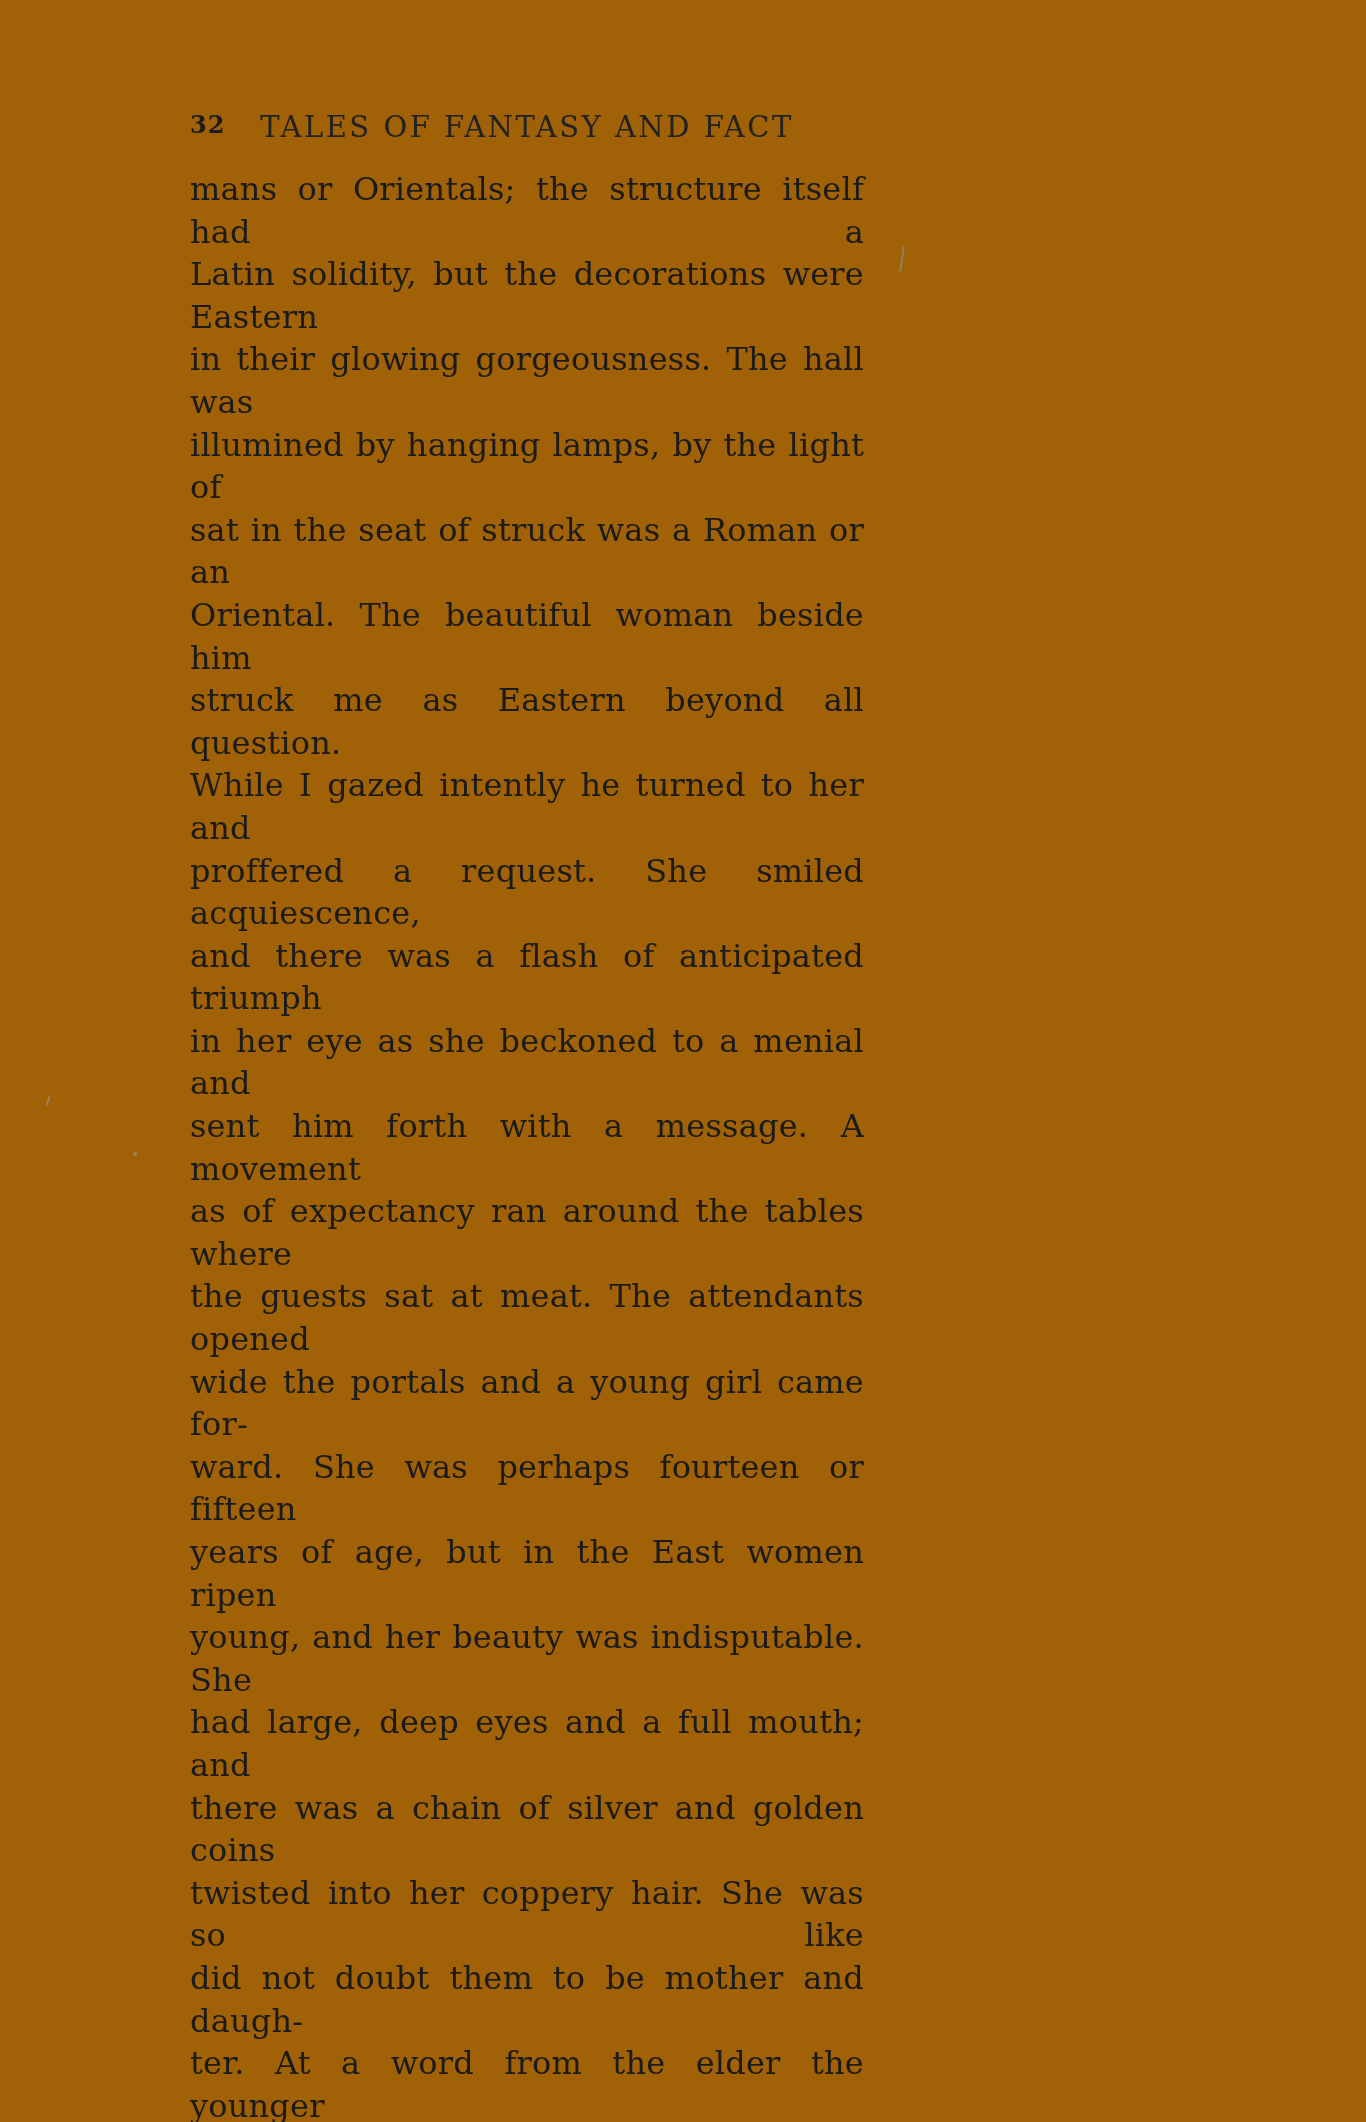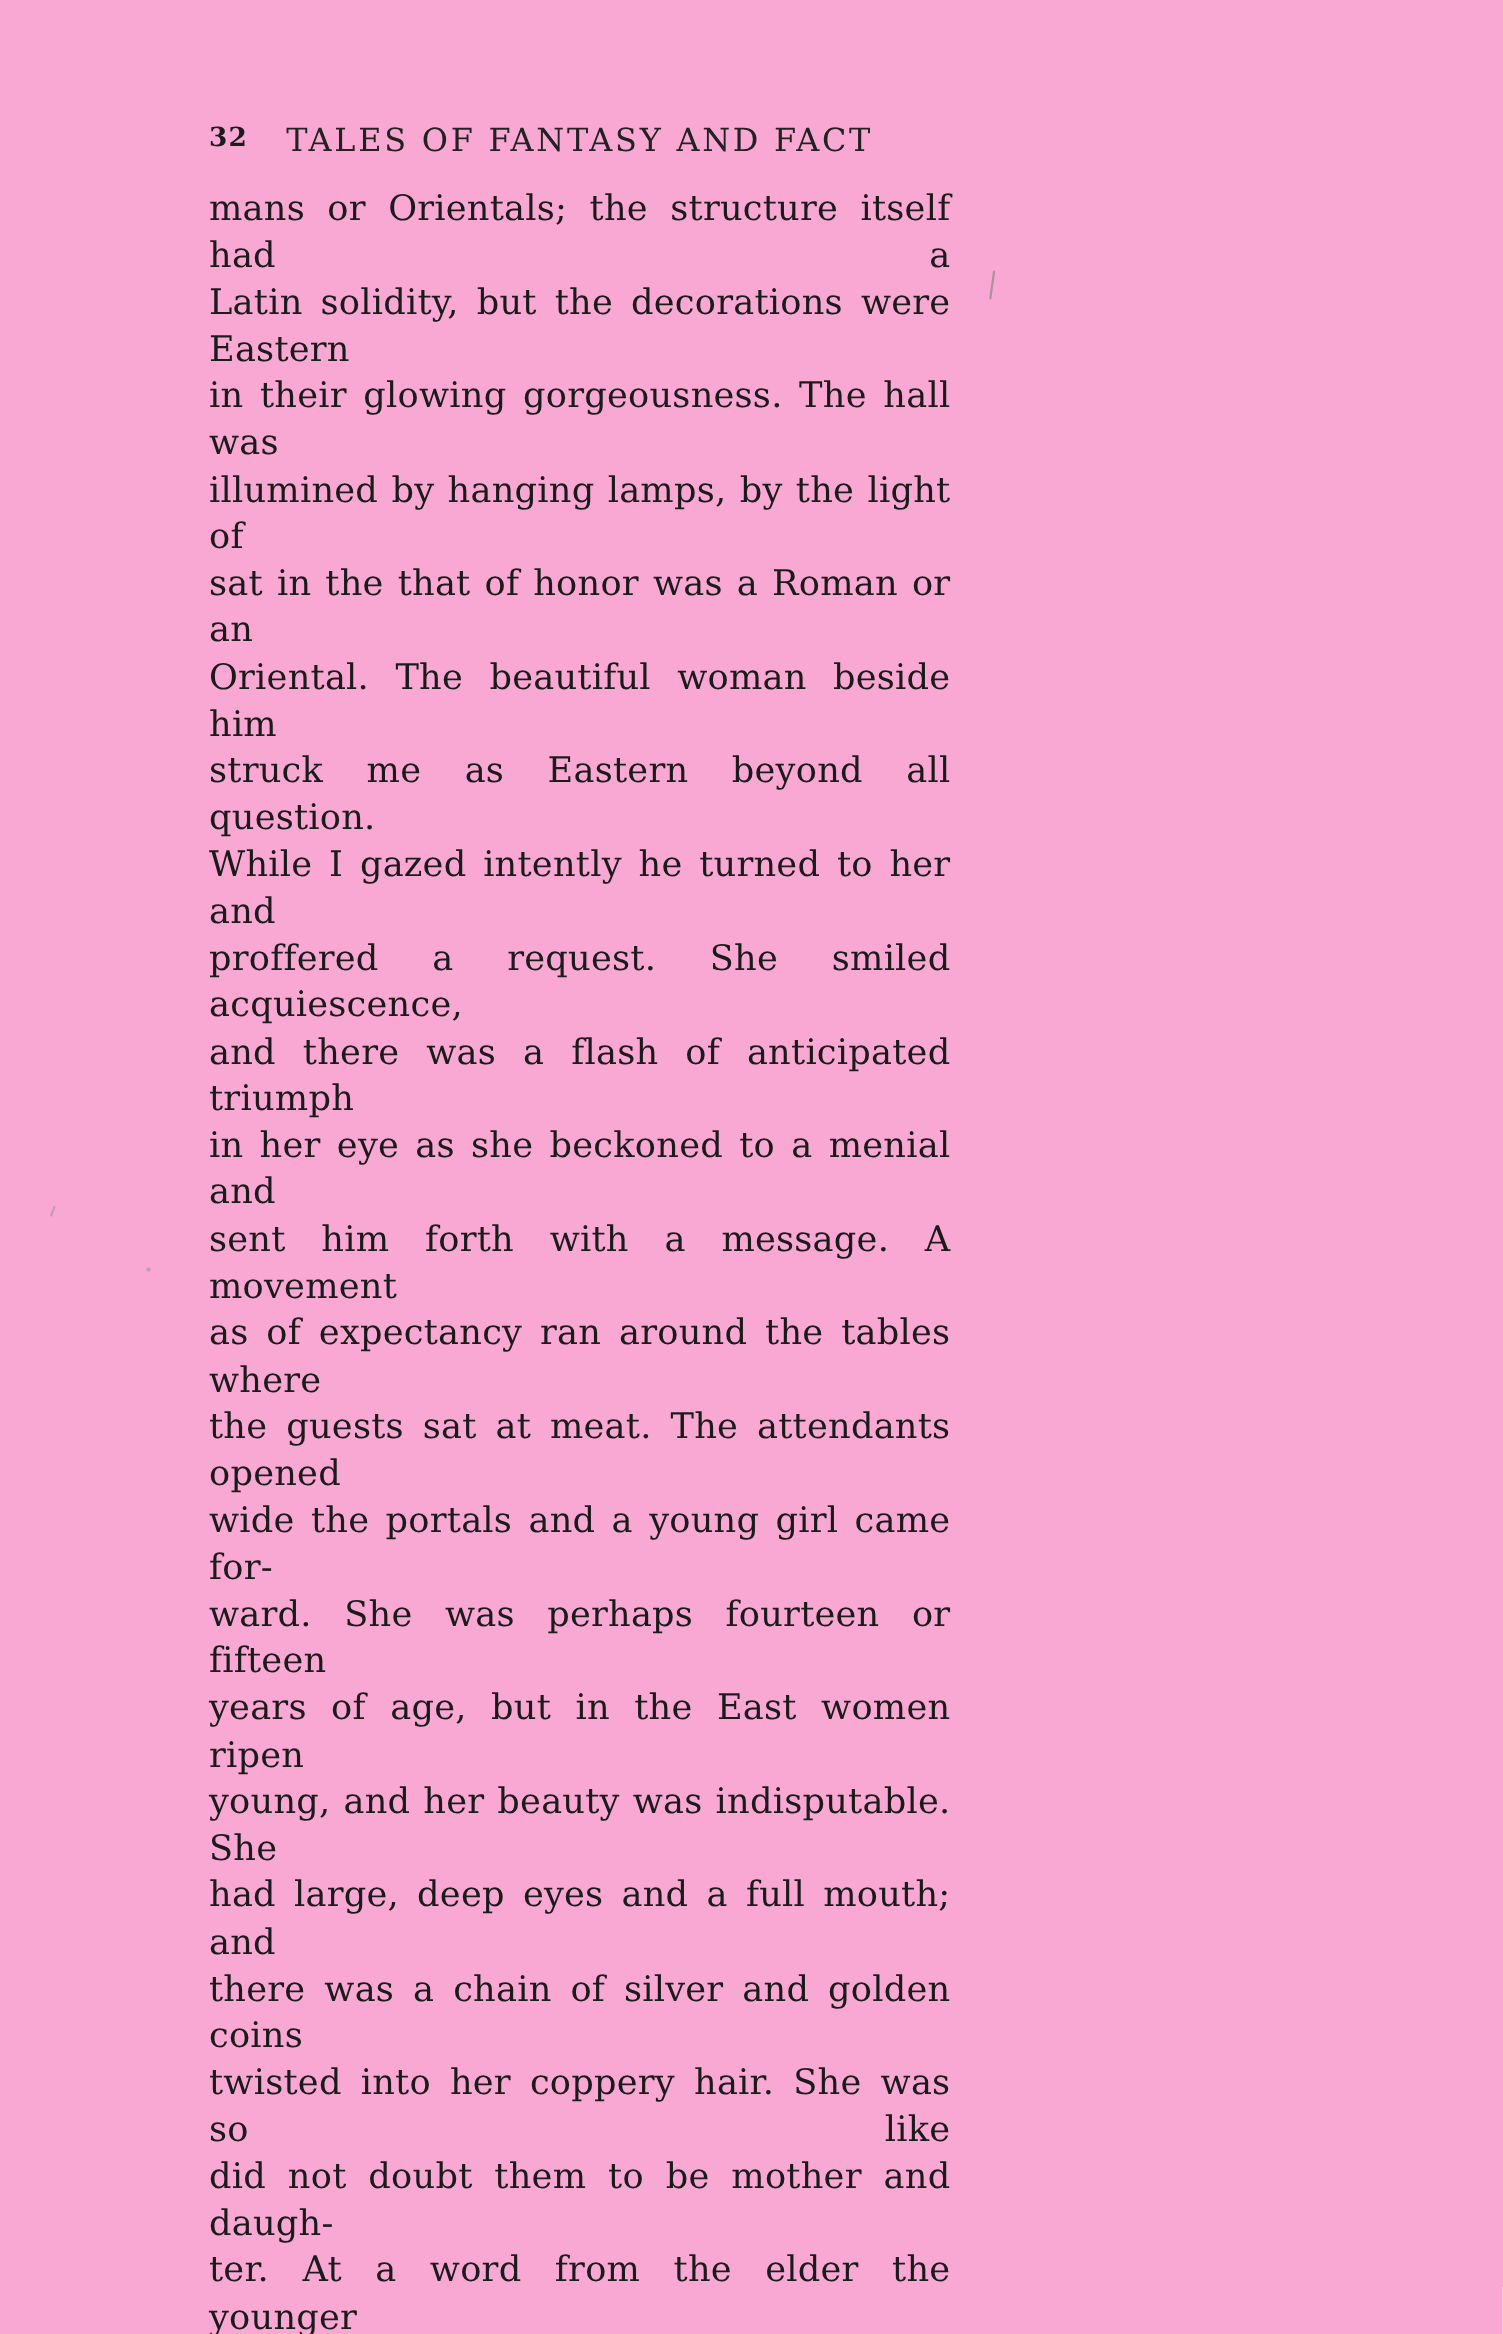--- a/index.html
+++ b/index.html
@@ -7,21 +7,21 @@
     width: 1366px;
     height: 2122px;
     background: #f6f6f4;
     overflow: hidden;
   }
   .page {
     position: absolute;
     left: 0; top: 0;
     width: 1366px;
     height: 2122px;
-    background: #f9a8d4;
+    background: #a16207;
     color: #1c1c1c;
     font-family: "DejaVu Serif", "Liberation Serif", serif;
   }
   .content {
     position: absolute;
     left: 190px;
     top: 108px;
     width: 674px;
   }
   .running-header {
@@ -99,21 +99,21 @@
     <div class="running-header">
       <span class="page-number">32</span>
       <div class="header-title">TALES OF FANTASY AND FACT</div>
     </div>
 
     <div class="body-text">
       <div class="line">mans or Orientals; the structure itself had a</div>
       <div class="line">Latin solidity, but the decorations were Eastern</div>
       <div class="line">in their glowing gorgeousness. The hall was</div>
       <div class="line">illumined by hanging lamps, by the light of</div>
-      <div class="line">sat in the that of honor was a Roman or an</div>
+      <div class="line">sat in the seat of struck was a Roman or an</div>
       <div class="line">Oriental. The beautiful woman beside him</div>
       <div class="line">struck me as Eastern beyond all question.</div>
       <div class="line">While I gazed intently he turned to her and</div>
       <div class="line">proffered a request. She smiled acquiescence,</div>
       <div class="line">and there was a flash of anticipated triumph</div>
       <div class="line">in her eye as she beckoned to a menial and</div>
       <div class="line">sent him forth with a message. A movement</div>
       <div class="line">as of expectancy ran around the tables where</div>
       <div class="line">the guests sat at meat. The attendants opened</div>
       <div class="line">wide the portals and a young girl came for-</div>

